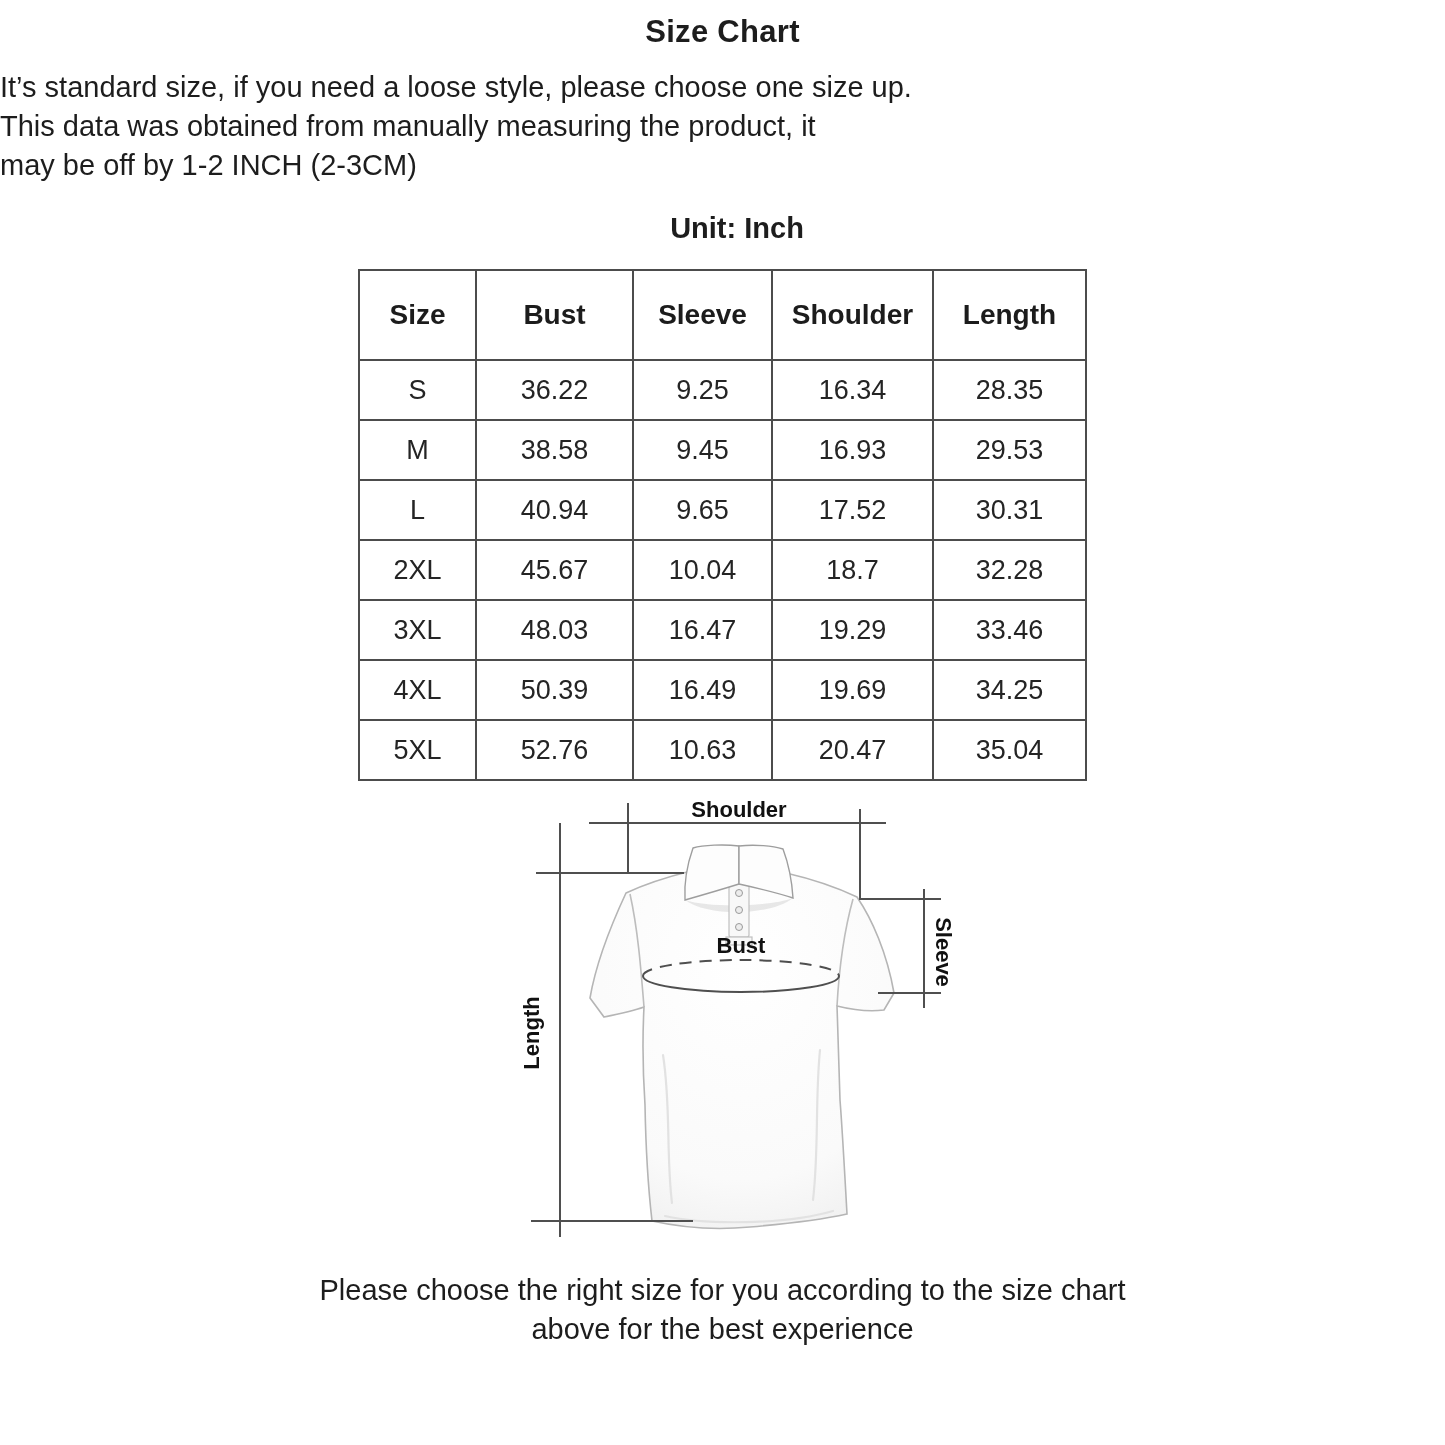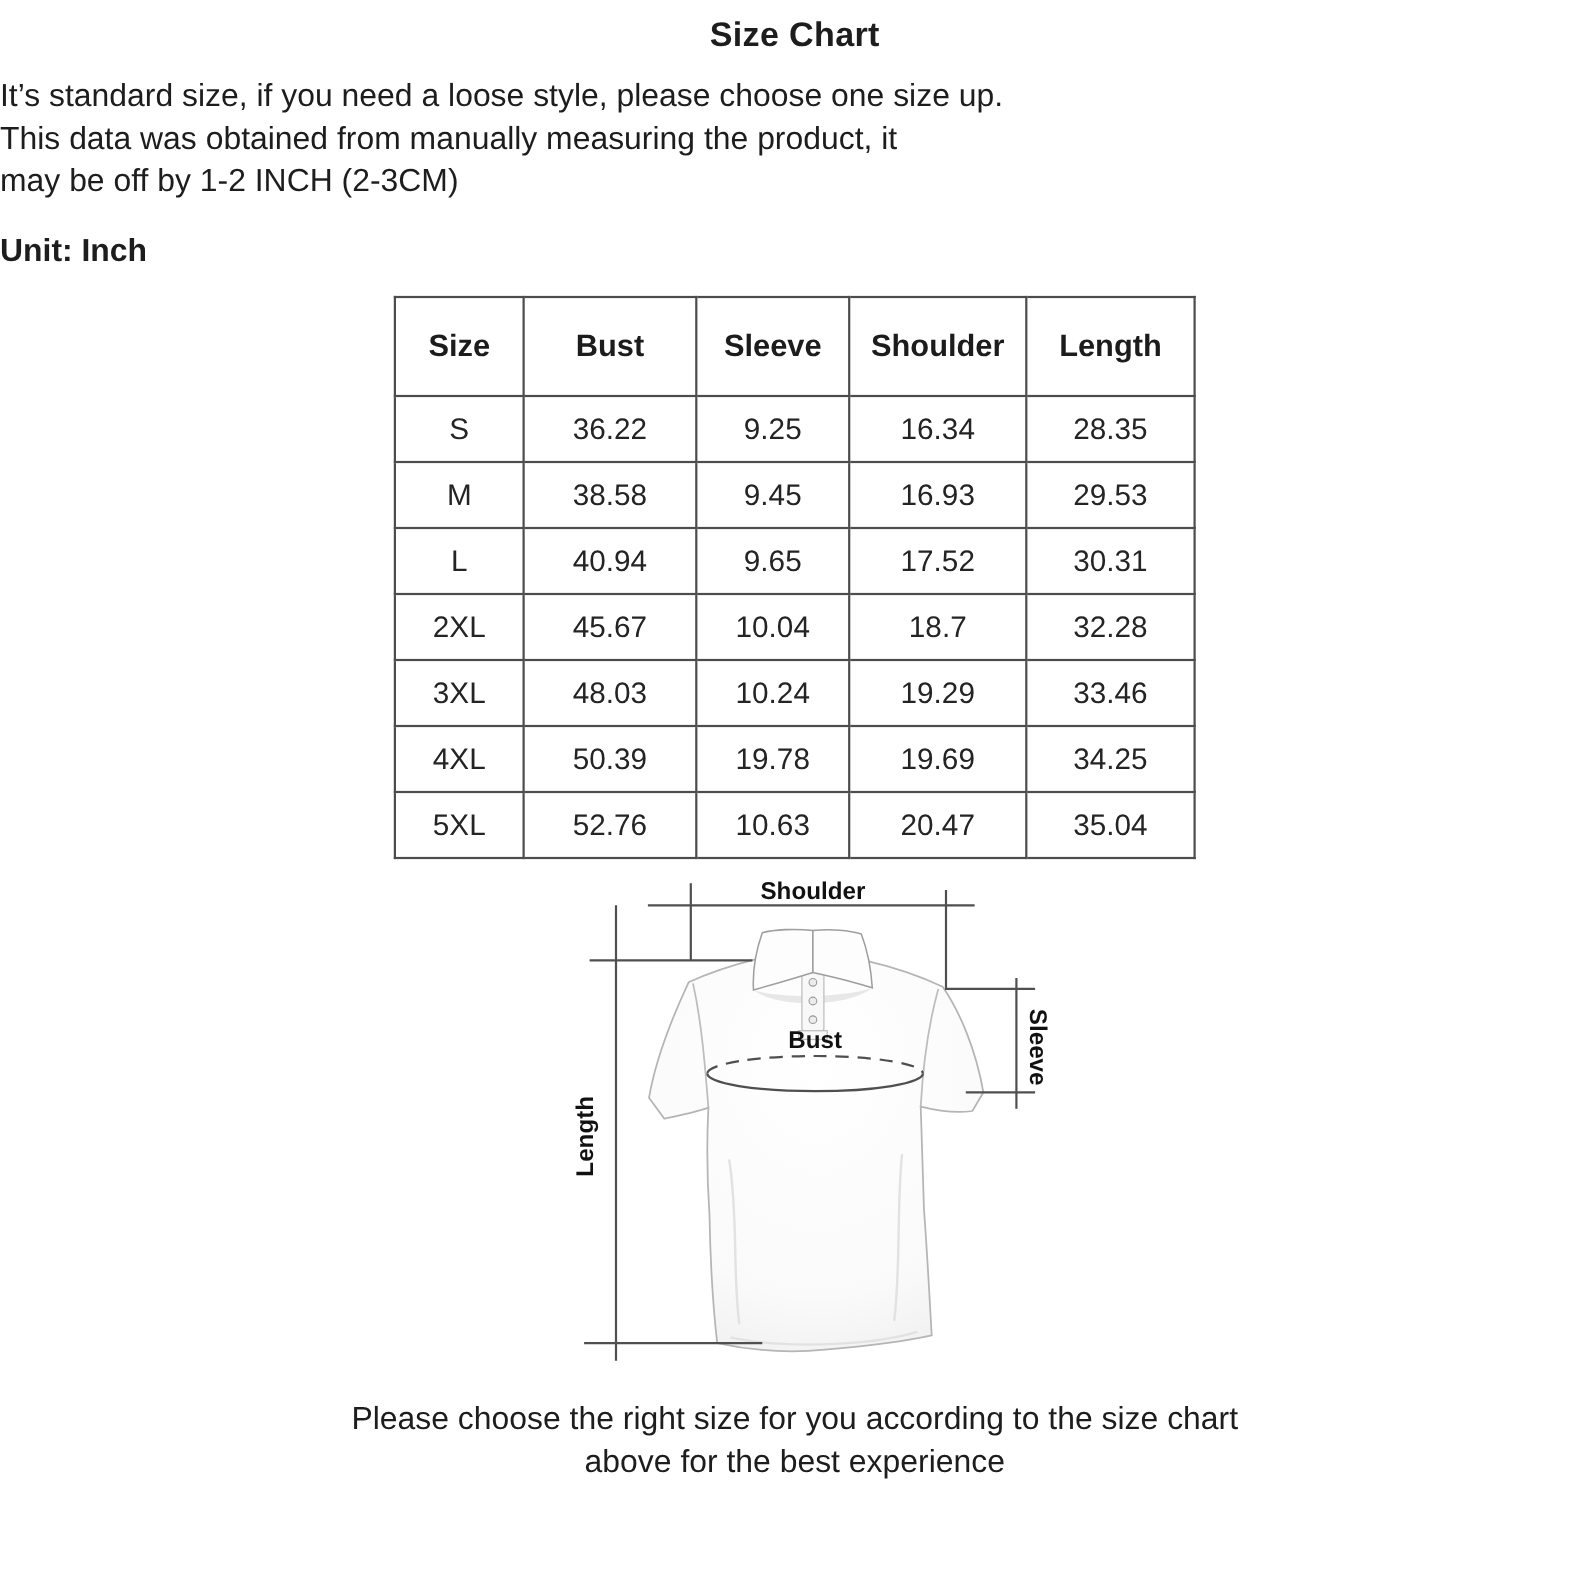--- a/index.html
+++ b/index.html
@@ -13,21 +13,21 @@
   body{
     width:1445px;height:1445px;overflow:hidden;background:#ffffff;
     font-family:"Liberation Sans",sans-serif;color:var(--text-color);
   }
   .page{width:1445px;height:1445px;}
   .title{
     margin:14px 0 12px;text-align:center;
     font-size:31px;line-height:36px;font-weight:700;letter-spacing:.3px;
   }
   .note{margin:18px 0 0;font-size:29px;line-height:39px;font-weight:400;}
-  .unit{margin:26px 0 0;font-size:29px;line-height:34px;font-weight:700;}
+  .unit{margin:26px 0 0;text-align:center;font-size:29px;line-height:34px;font-weight:700;padding-left:29px;}
   table.size-table{
     margin:24px auto 0;border-collapse:collapse;table-layout:fixed;
   }
   table.size-table th,table.size-table td{
     border:2px solid var(--table-border-color);
     text-align:center;vertical-align:middle;padding:0;
   }
   table.size-table th{height:90px;font-size:28px;font-weight:700;color:#1c1c1c;}
   table.size-table td{height:60px;font-size:27px;font-weight:400;color:#242424;}
   .col-size{width:117px;}
@@ -109,28 +109,28 @@
         <tr>
           <td>2XL</td>
           <td>45.67</td>
           <td>10.04</td>
           <td>18.7</td>
           <td>32.28</td>
         </tr>
         <tr>
           <td>3XL</td>
           <td>48.03</td>
-          <td>10.24</td>
+          <td>16.47</td>
           <td>19.29</td>
           <td>33.46</td>
         </tr>
         <tr>
           <td>4XL</td>
           <td>50.39</td>
-          <td>19.78</td>
+          <td>16.49</td>
           <td>19.69</td>
           <td>34.25</td>
         </tr>
         <tr>
           <td>5XL</td>
           <td>52.76</td>
           <td>10.63</td>
           <td>20.47</td>
           <td>35.04</td>
         </tr>

